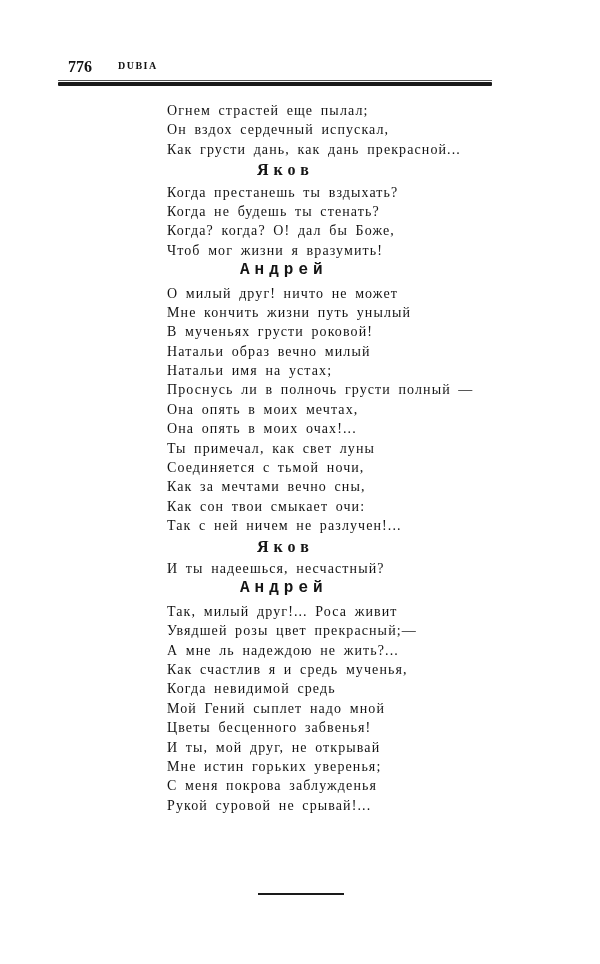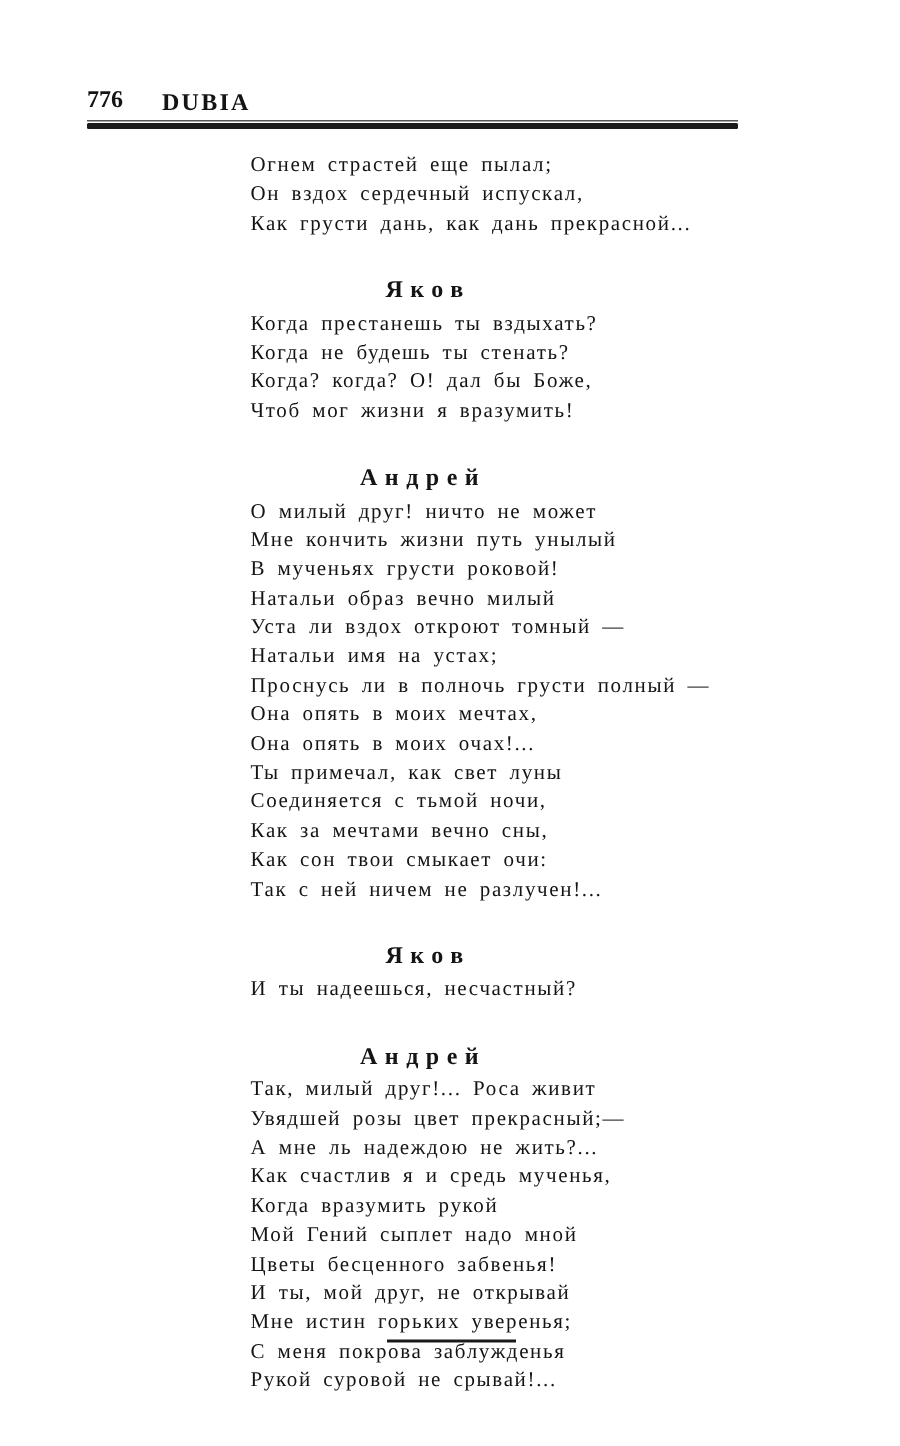--- a/index.html
+++ b/index.html
@@ -1,27 +1,27 @@
 <!DOCTYPE html>
 <html><head>
   <meta charset="utf-8">
   <style>
     html, body { margin: 0; padding: 0; background: #ffffff; }
     body { width: 600px; height: 964px; position: relative; overflow: hidden;
            font-family: "Liberation Serif", "DejaVu Serif", serif; color: #141414; }
-    .header { position: absolute; left: 58px; top: 58px; width: 434px; height: 20px; }
+    .header { position: absolute; left: 68px; top: 58px; width: 434px; height: 20px; }
     .page-num { position: absolute; left: 0; top: 0; font-size: 16px; font-weight: bold; letter-spacing: 0; }
-    .running-head { position: absolute; left: 50px; top: 2px; font-size: 16px; font-weight: bold; letter-spacing: 1.5px; }
+    .running-head { position: absolute; left: 50px; top: 2px; font-size: 10px; font-weight: bold; letter-spacing: 1.5px; }
     .rule { position: absolute; left: 58px; top: 82px; width: 434px; height: 4px; background: #1a1a1a; border-radius: 1px; }
     .rule-thin { position: absolute; left: 58px; top: 80px; width: 434px; height: 1px; background: #555; }
     .poem { position: absolute; left: 167px; top: 101px; width: 400px; }
     .line { font-size: 14px; line-height: 19.4px; height: 19.4px; white-space: nowrap; letter-spacing: 1.1px; word-spacing: 3px; }
-    .speaker { font-size: 16px; line-height: 19.4px; height: 19.4px; letter-spacing: 5px; font-weight: bold; margin-top: 25px; margin-bottom: 3px; white-space: nowrap; }
+    .speaker { font-size: 16px; line-height: 19.4px; height: 19.4px; letter-spacing: 5px; font-weight: bold; margin-top: 1px; margin-bottom: 3px; white-space: nowrap; }
     .sp-yakov { padding-left: 90px; }
-    .sp-andrey { padding-left: 73px; }
+    .sp-andrey { padding-left: 73px; font-family: Liberation Mono, monospace; }
     .endrule { position: absolute; left: 258px; top: 893px; width: 86px; height: 2px; background: #1a1a1a; }
   </style>
 </head>
 <body>
 
 <div class="header">
   <span class="page-num">776</span>
   <span class="running-head">DUBIA</span>
 </div>
 <div class="rule-thin"></div>
@@ -41,21 +41,20 @@
     <div class="line">Когда? когда? О! дал бы Боже,</div>
     <div class="line">Чтоб мог жизни я вразумить!</div>
   </div>
 
   <div>
     <div class="speaker sp-andrey">Андрей</div>
     <div class="line">О милый друг! ничто не может</div>
     <div class="line">Мне кончить жизни путь унылый</div>
     <div class="line">В мученьях грусти роковой!</div>
     <div class="line">Натальи образ вечно милый</div>
-    <div class="line">Уста ли вздох откроют томный —</div>
     <div class="line">Натальи имя на устах;</div>
     <div class="line">Проснусь ли в полночь грусти полный —</div>
     <div class="line">Она опять в моих мечтах,</div>
     <div class="line">Она опять в моих очах!...</div>
     <div class="line">Ты примечал, как свет луны</div>
     <div class="line">Соединяется с тьмой ночи,</div>
     <div class="line">Как за мечтами вечно сны,</div>
     <div class="line">Как сон твои смыкает очи:</div>
     <div class="line">Так с ней ничем не разлучен!...</div>
   </div>
@@ -64,21 +63,21 @@
     <div class="speaker sp-yakov">Яков</div>
     <div class="line">И ты надеешься, несчастный?</div>
   </div>
 
   <div>
     <div class="speaker sp-andrey">Андрей</div>
     <div class="line">Так, милый друг!... Роса живит</div>
     <div class="line">Увядшей розы цвет прекрасный;—</div>
     <div class="line">А мне ль надеждою не жить?...</div>
     <div class="line">Как счастлив я и средь мученья,</div>
-    <div class="line">Когда вразумить рукой</div>
+    <div class="line">Когда невидимой средь</div>
     <div class="line">Мой Гений сыплет надо мной</div>
     <div class="line">Цветы бесценного забвенья!</div>
     <div class="line">И ты, мой друг, не открывай</div>
     <div class="line">Мне истин горьких уверенья;</div>
     <div class="line">С меня покрова заблужденья</div>
     <div class="line">Рукой суровой не срывай!...</div>
   </div>
 </div>
 
 <div class="endrule"></div>

